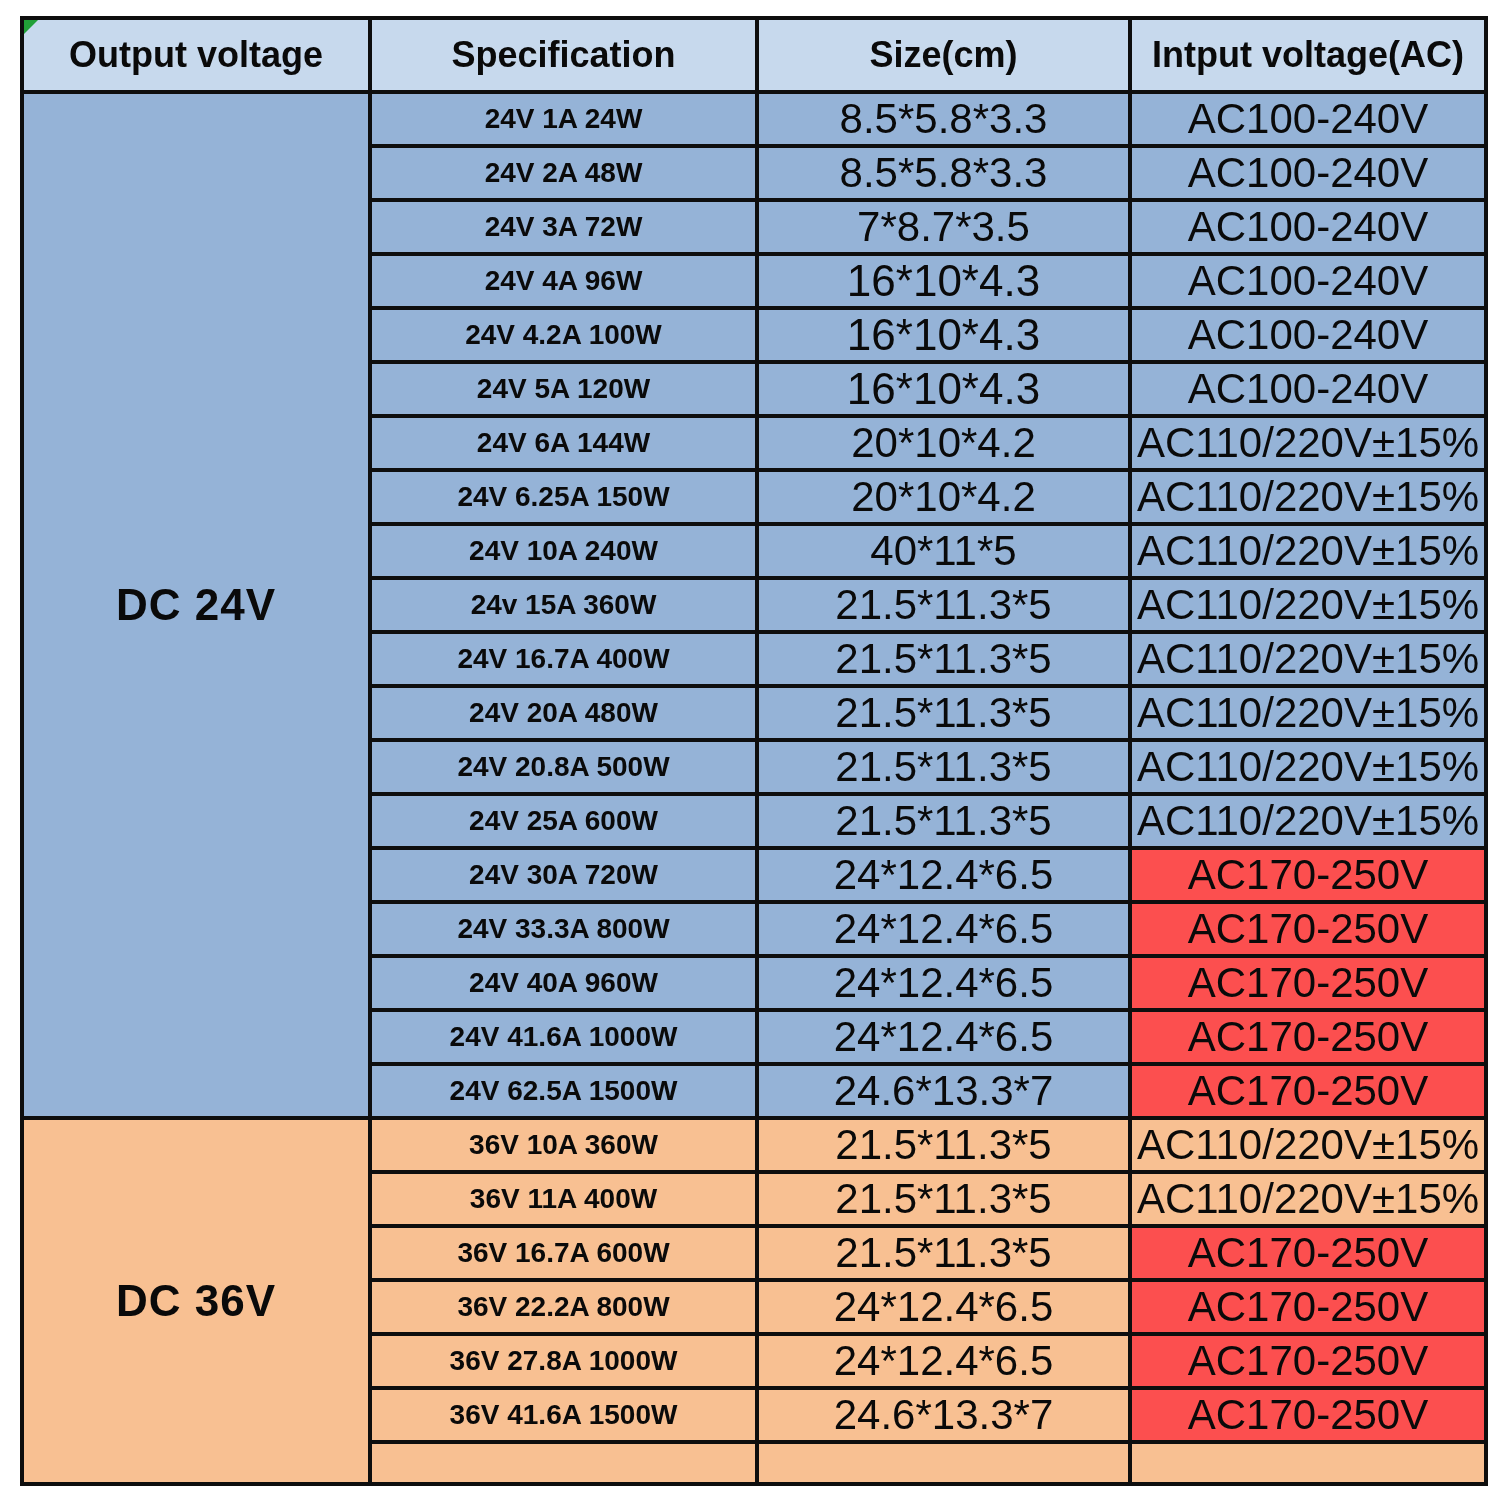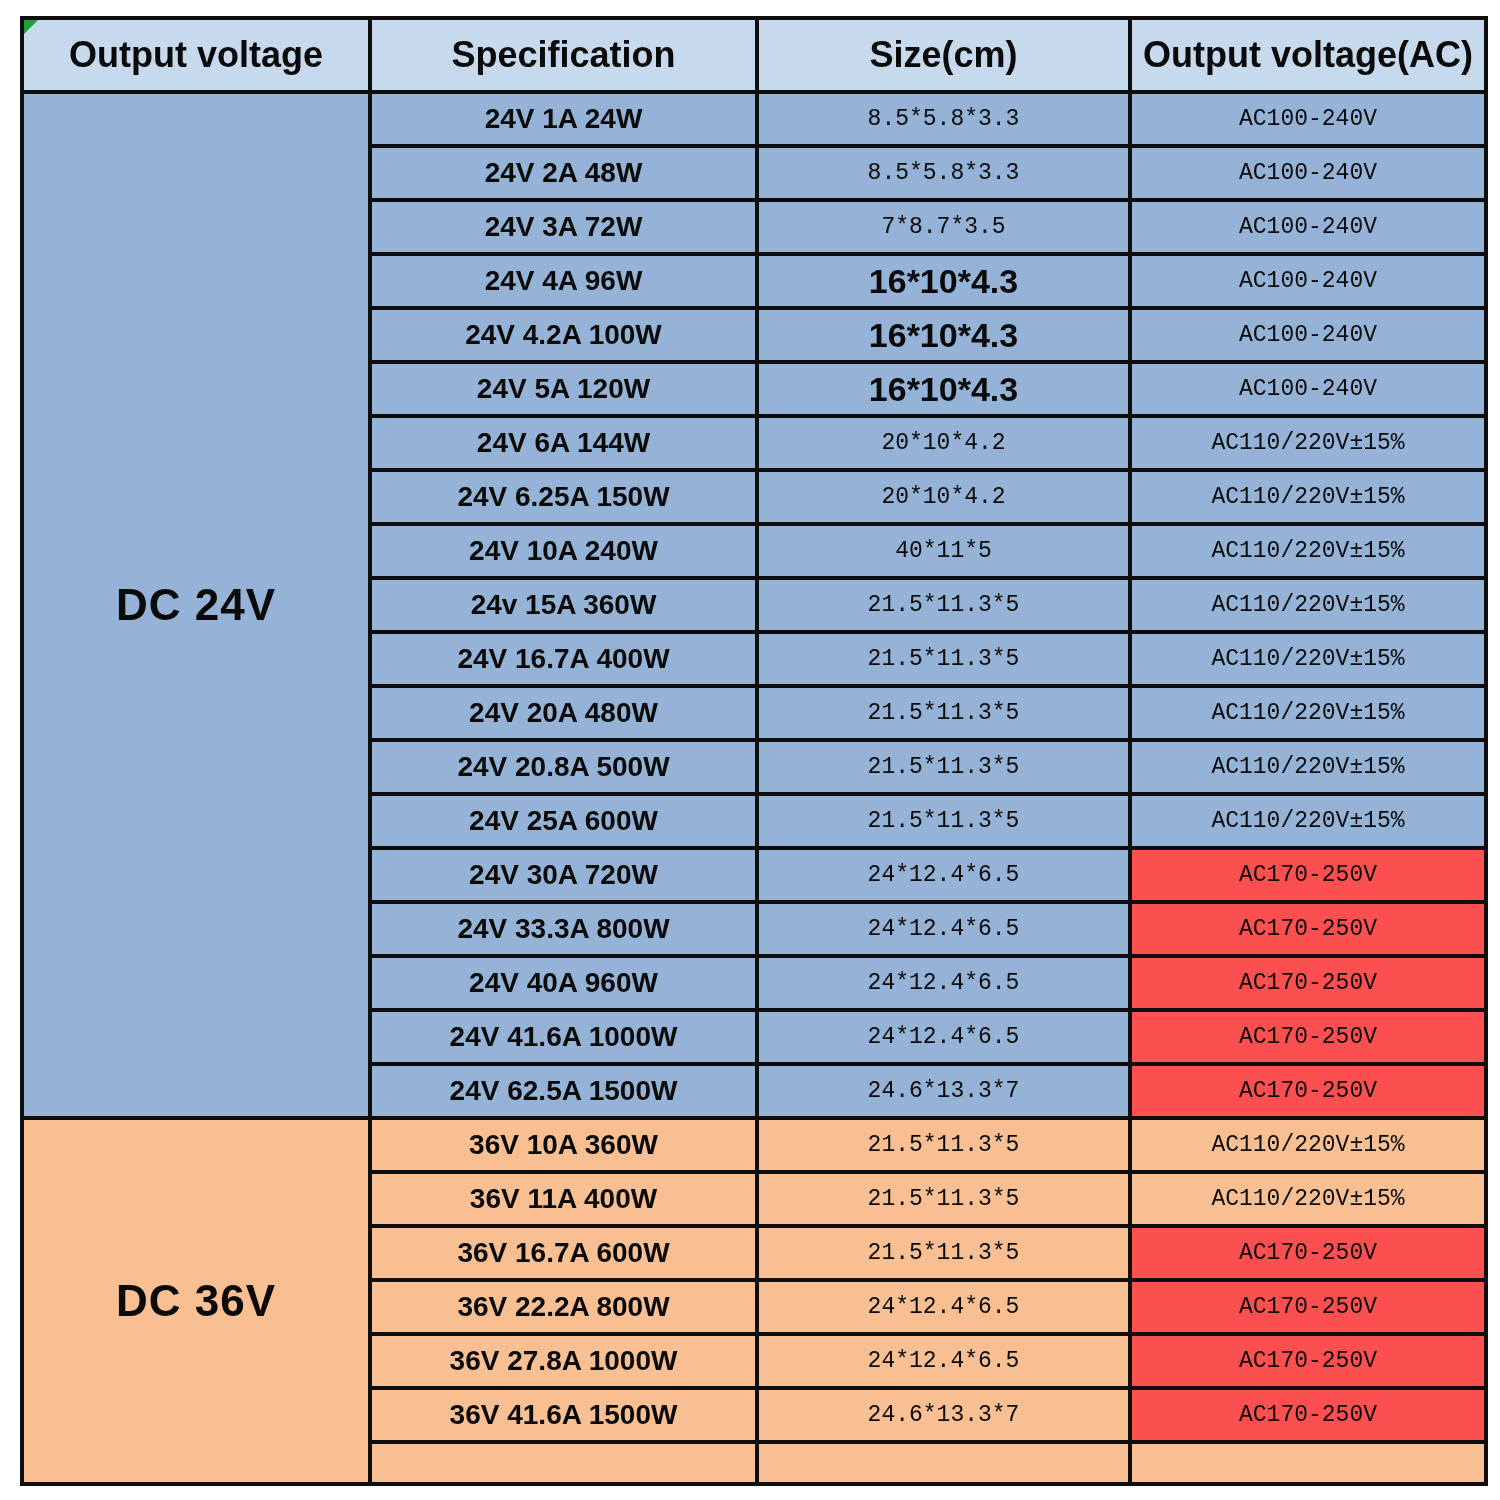--- a/index.html
+++ b/index.html
@@ -40,28 +40,28 @@
   td.vcell{
     font-size:44px;
     font-weight:700;
     letter-spacing:1px;
   }
   td.spec{
     font-size:28px;
     font-weight:700;
   }
   td.size,td.input{
-    font-family:Liberation Mono, monospace;
-    font-size:23px;
+    font-family:Liberation Sans, sans-serif;
+    font-size:42px;
     font-weight:400;
   }
   td.size.bold{
     font-family:"Liberation Sans",sans-serif;
-    font-size:34px;
-    font-weight:700;
+    font-size:44px;
+    font-weight:400;
   }
   .corner-triangle{
     position:absolute;
     left:24px;top:20px;
     width:0;height:0;
     border-top:14px solid var(--marker-green,#21a038);
     border-right:14px solid transparent;
     z-index:5;
   }
 </style>
@@ -75,21 +75,21 @@
       <col style="width:348px">
       <col style="width:387px">
       <col style="width:373px">
       <col style="width:356px">
     </colgroup>
     <thead>
       <tr>
         <th>Output voltage</th>
         <th>Specification</th>
         <th>Size(cm)</th>
-        <th>Output voltage(AC)</th>
+        <th>Intput voltage(AC)</th>
       </tr>
     </thead>
     <tbody>
         <tr>
           <td class="vcell blue" rowspan="19">DC 24V</td>
           <td class="spec blue">24V 1A 24W</td>
           <td class="size blue">8.5*5.8*3.3</td>
           <td class="input blue">AC100-240V</td>
         </tr>
         <tr>

